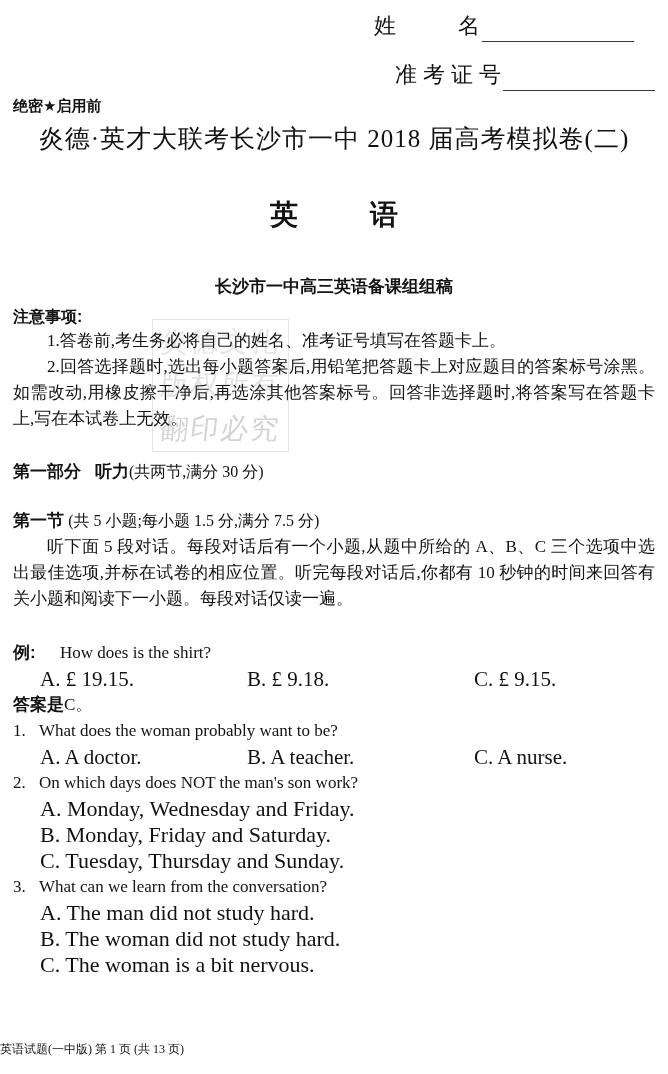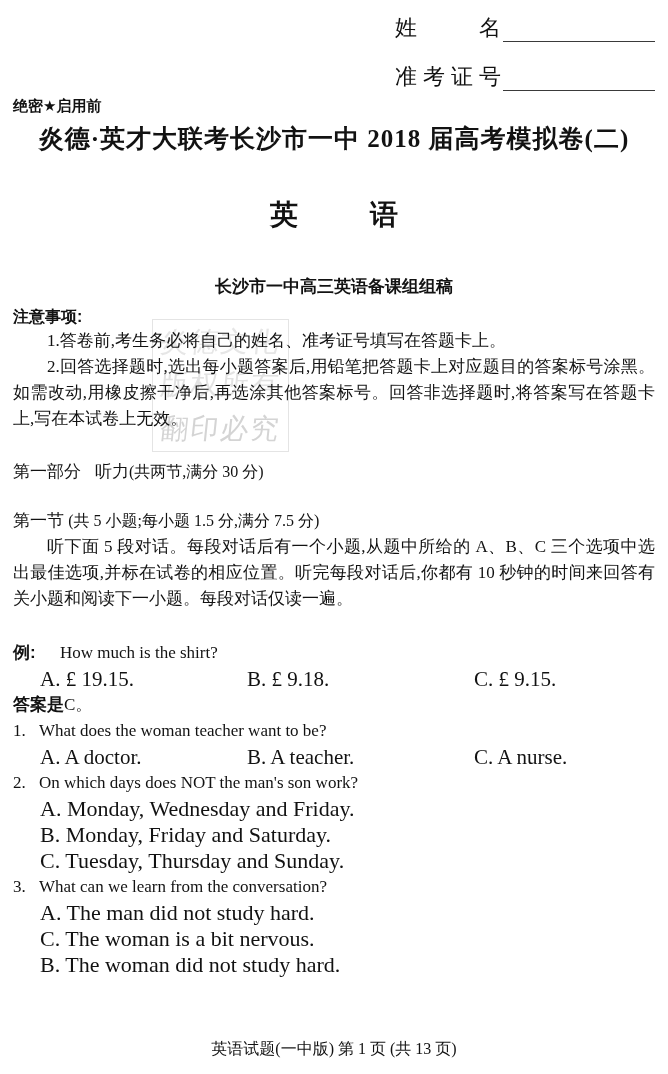--- a/index.html
+++ b/index.html
@@ -5,22 +5,22 @@
   html,body{margin:0;padding:0;background:#888;}
   .page{
     position:relative;width:668px;height:1074px;margin:0 auto;background:#ffffff;
     color:#121212;font-family:"Liberation Serif","DejaVu Serif",serif;
     box-sizing:border-box;padding:0 13px;overflow:hidden;
   }
   .sans{font-family:"Liberation Sans","DejaVu Sans",sans-serif;}
 
   
   .hdr{position:absolute;top:14px;right:13px;z-index:2;}
-  .hdr-row{display:flex;align-items:flex-end;}
-  .hdr-row + .hdr-row{margin-top:21px;}
+  .hdr-row{display:flex;align-items:flex-end;font-family:Liberation Mono, monospace;}
+  .hdr-row + .hdr-row{margin-top:21px;margin-left:21px;}
   .field-label{
     display:inline-block;width:106px;font-size:22px;line-height:28px;
     text-align:justify;text-align-last:justify;margin-right:2px;
   }
   .field-line{display:inline-block;width:152px;height:27px;border-bottom:1px solid #3a3a3a;}
 
   
   .watermark{
     position:absolute;left:152px;top:319px;width:137px;height:133px;
     border:1px solid #e4e4e4;box-sizing:border-box;z-index:0;
@@ -29,55 +29,55 @@
     font-family:"Liberation Sans","DejaVu Sans",sans-serif;
   }
   .watermark div{transform:skewX(-6deg);}
   .wm1{color:#e6e6e6;}
   .wm2{color:#e2e2e2;}
   .wm3{color:#d4d4d4;}
 
   .content{position:relative;z-index:1;}
 
   .classification{padding-top:97px;font-size:15px;font-weight:bold;line-height:17px;}
-  .exam-title{margin-top:8px;text-align:center;font-size:25px;font-weight:bold;line-height:34px;letter-spacing:1px;}
+  .exam-title{margin-top:8px;text-align:center;font-size:25px;font-weight:normal;line-height:34px;letter-spacing:1px;}
   .subject{margin-top:36px;text-align:center;font-size:28px;font-weight:bold;line-height:46px;}
   .subject span{letter-spacing:72px;margin-right:-72px;}
   .draft-note{margin-top:38px;text-align:center;font-size:17px;font-weight:bold;line-height:22px;}
 
   .notice-title{margin-top:8px;font-size:16px;font-weight:bold;line-height:22px;}
 
   p.body{margin:0;font-size:17px;line-height:26px;text-align:justify;word-break:break-all;}
   .indent{text-indent:2em;}
   .mt2{margin-top:2px;}
   .mt27{margin-top:27px;}
   .mt23{margin-top:23px;}
   .mt28{margin-top:28px;}
 
   .heading{font-size:17px;line-height:26px;}
-  .heading .h-bold{font-weight:normal;font-family:"Liberation Sans","DejaVu Sans",sans-serif;}
+  .heading .h-bold{font-weight:bold;font-family:"Liberation Sans","DejaVu Sans",sans-serif;}
   .heading .h-gap{display:inline-block;width:14px;}
   .heading .h-paren{font-size:16px;}
 
   .example-row{display:flex;font-size:17px;line-height:26px;}
   .ex-label{font-weight:bold;font-family:"Liberation Sans","DejaVu Sans",sans-serif;min-width:47px;}
 
   .opt-row{display:flex;padding-left:27px;font-size:21px;line-height:26px;}
   .opt-a{width:207px;}
   .opt-b{width:227px;}
   .opt-c{flex:1;}
 
   .answer-line{font-size:17px;line-height:26px;}
   .answer-line .ans-bold{font-weight:bold;font-family:"Liberation Sans","DejaVu Sans",sans-serif;}
 
   .q-stem{display:flex;font-size:17px;line-height:26px;}
   .q-num{min-width:26px;}
   .opt-stack{padding-left:27px;font-size:22px;line-height:26px;}
 
-  .footer{position:absolute;left:0;right:0;top:1038px;text-align:center;font-size:16px;line-height:22px;z-index:1;}
+  .footer{position:absolute;left:0;right:0;top:1038px;text-align:left;font-size:12px;line-height:22px;z-index:1;}
 </style>
 </head>
 <body>
 
 <div class="page">
 
   <div class="hdr">
     <div class="hdr-row">
       <span class="field-label">姓名</span>
       <span class="field-line"></span>
@@ -113,34 +113,34 @@
       <span class="h-bold">第一部分</span><span class="h-gap"></span><span class="h-bold">听力</span><span class="h-paren">(共两节,满分 30 分)</span>
     </div>
 
     <div class="heading mt23">
       <span class="h-bold">第一节</span> <span class="h-paren">(共 5 小题;每小题 1.5 分,满分 7.5 分)</span>
     </div>
     <p class="body indent">听下面 5 段对话。每段对话后有一个小题,从题中所给的 A、B、C 三个选项中选出最佳选项,并标在试卷的相应位置。听完每段对话后,你都有 10 秒钟的时间来回答有关小题和阅读下一小题。每段对话仅读一遍。</p>
 
     <div class="example-row mt28">
       <span class="ex-label">例:</span>
-      <span>How much is the shirt?</span>
+      <span>How does is the shirt?</span>
     </div>
     <div class="opt-row">
       <span class="opt-a">A. £ 19.15.</span>
       <span class="opt-b">B. £ 9.18.</span>
       <span class="opt-c">C. £ 9.15.</span>
     </div>
     <div class="answer-line">
       <span class="ans-bold">答案是</span><span>C。</span>
     </div>
 
     <div class="q-stem">
       <span class="q-num">1.</span>
-      <span>What does the woman teacher want to be?</span>
+      <span>What does the woman probably want to be?</span>
     </div>
     <div class="opt-row">
       <span class="opt-a">A. A doctor.</span>
       <span class="opt-b">B. A teacher.</span>
       <span class="opt-c">C. A nurse.</span>
     </div>
 
     <div class="q-stem">
       <span class="q-num">2.</span>
       <span>On which days does NOT the man's son work?</span>
@@ -150,21 +150,21 @@
       <div>B. Monday, Friday and Saturday.</div>
       <div>C. Tuesday, Thursday and Sunday.</div>
     </div>
 
     <div class="q-stem">
       <span class="q-num">3.</span>
       <span>What can we learn from the conversation?</span>
     </div>
     <div class="opt-stack">
       <div>A. The man did not study hard.</div>
+      <div>B. The woman did not study hard.</div>
       <div>C. The woman is a bit nervous.</div>
-      <div>B. The woman did not study hard.</div>
     </div>
 
   </div>
 
   <div class="footer">英语试题(一中版) 第 1 页 (共 13 页)</div>
 
 </div>
 
 </body></html>

